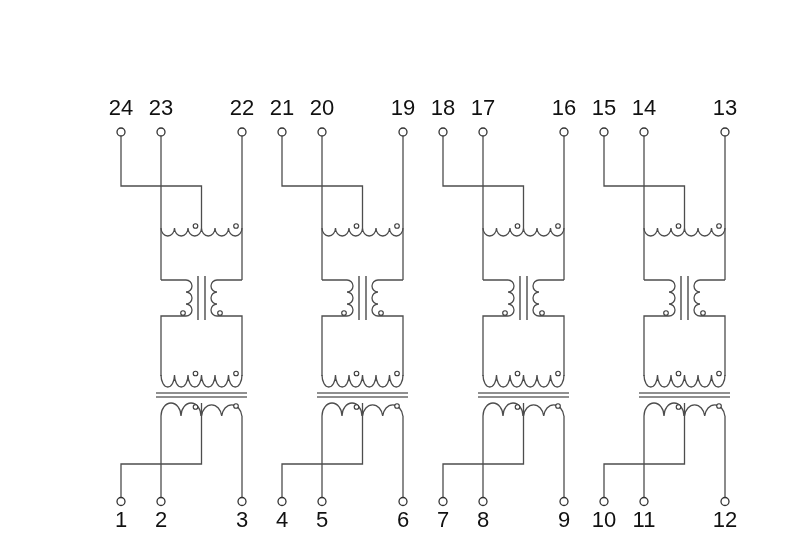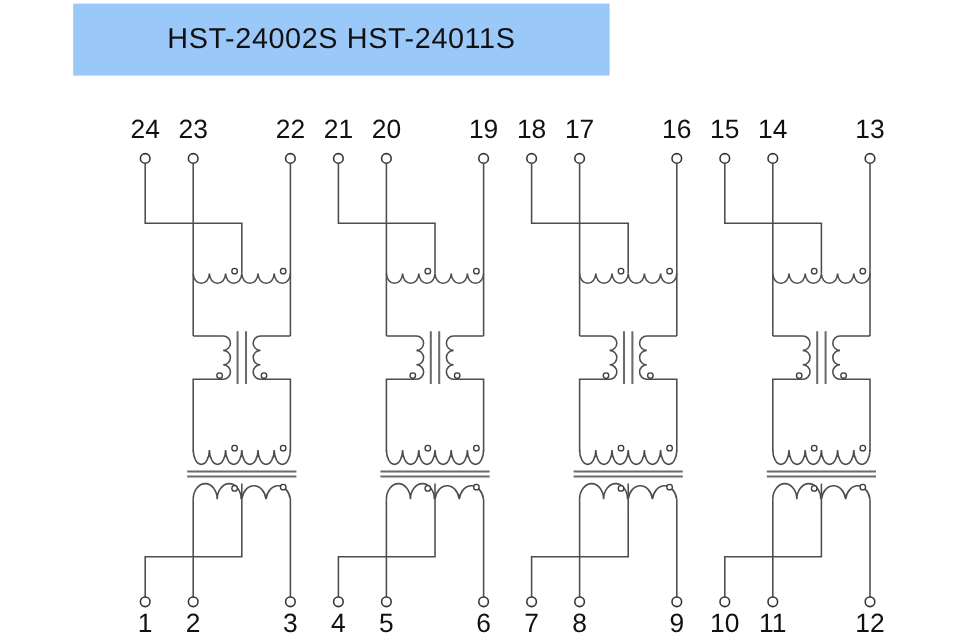--- a/index.html
+++ b/index.html
@@ -19,23 +19,20 @@
   .core{fill:none;stroke:#6b6b6b;stroke-width:1.7;}
   .term{fill:#ffffff;stroke:#333333;stroke-width:1.3;}
   .dot{fill:#ffffff;stroke:#3a3a3a;stroke-width:1.1;}
   .pin-num{font-family:"Liberation Sans",sans-serif;font-size:22px;fill:#111111;text-anchor:middle;}
 </style>
 </head>
 <body>
 
 <div class="stage">
 
-  <div class="banner">
-    <span>HST-24002S HST-24011S</span>
-  </div>
 
   <svg class="schematic" width="800" height="533" viewBox="0 0 800 533">
     <defs>
       <g id="tblock">
 
         <circle class="term" cx="121" cy="132" r="4"></circle>
         <circle class="term" cx="161" cy="132" r="4"></circle>
         <circle class="term" cx="242" cy="132" r="4"></circle>
 
         <path class="w" d="M121,136 V186 H201.5 V228"></path>

